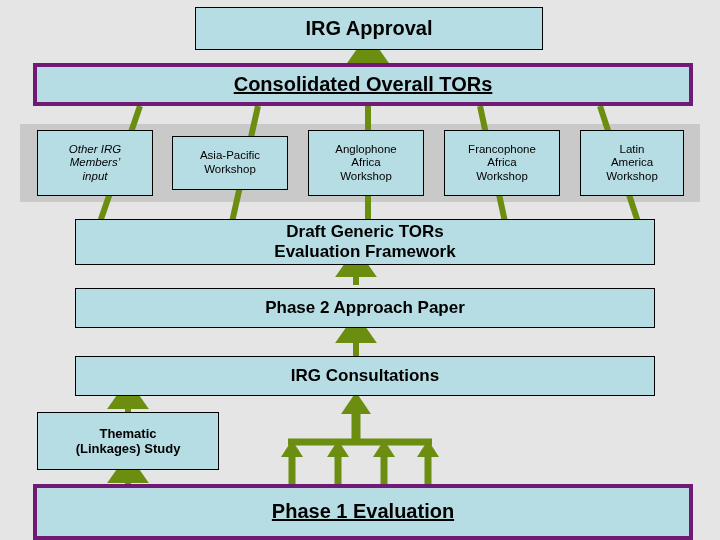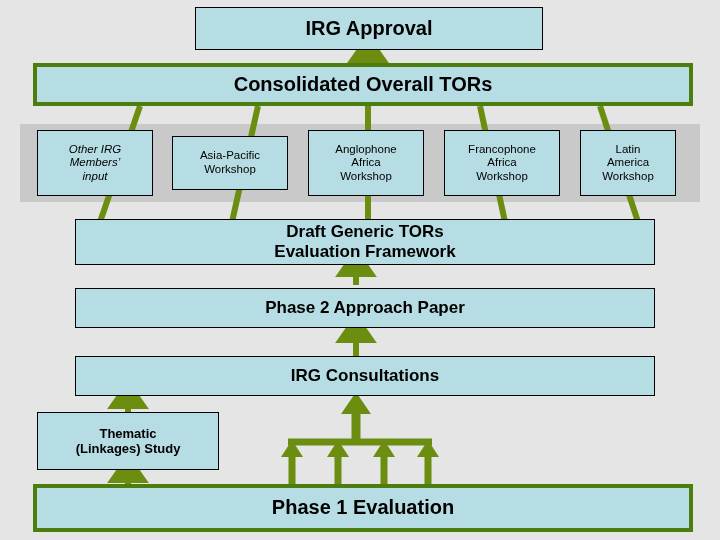--- a/index.html
+++ b/index.html
@@ -41,21 +41,22 @@
     background: #b7dde4;
     border: 1px solid #000000;
     display: flex;
     align-items: center;
     justify-content: center;
     text-align: center;
     color: #000000;
     line-height: 1.18;
   }
   .node.thick {
-    border: 4px solid #4d7c0f;
+    border: 4px solid #701a75;
+    text-decoration: underline;
   }
   .node .label {
     display: block;
     width: 100%;
     padding: 0 4px;
   }
 
   
   .t-big   { font-size: 20px; font-weight: bold; }
   .t-mid   { font-size: 17px; font-weight: bold; }
@@ -149,21 +150,21 @@
   </div>
 
   <div class="node" style="left:444px; top:130px; width:116px; height:66px;">
     <span class="label t-small">
       <span>Francophone</span><br>
       <span>Africa</span><br>
       <span>Workshop</span>
     </span>
   </div>
 
-  <div class="node" style="left:580px; top:130px; width:96px; height:66px;">
+  <div class="node" style="left:580px; top:130px; width:104px; height:66px;">
     <span class="label t-small">
       <span>Latin</span><br>
       <span>America</span><br>
       <span>Workshop</span>
     </span>
   </div>
 
   <div class="node" style="left:75px; top:219px; width:580px; height:46px;">
     <span class="label t-mid">
       <span>Draft Generic TORs</span><br>
@@ -179,17 +180,17 @@
     <span class="label t-mid">IRG Consultations</span>
   </div>
 
   <div class="node" style="left:37px; top:412px; width:182px; height:58px;">
     <span class="label t-small-b">
       <span>Thematic</span><br>
       <span>(Linkages) Study</span>
     </span>
   </div>
 
-  <div class="node thick" style="left:33px; top:484px; width:660px; height:48px;">
+  <div class="node thick" style="left:33px; top:484px; width:660px; height:56px;">
     <span class="label t-big">Phase 1 Evaluation</span>
   </div>
 
 </div>
 
 </body></html>

